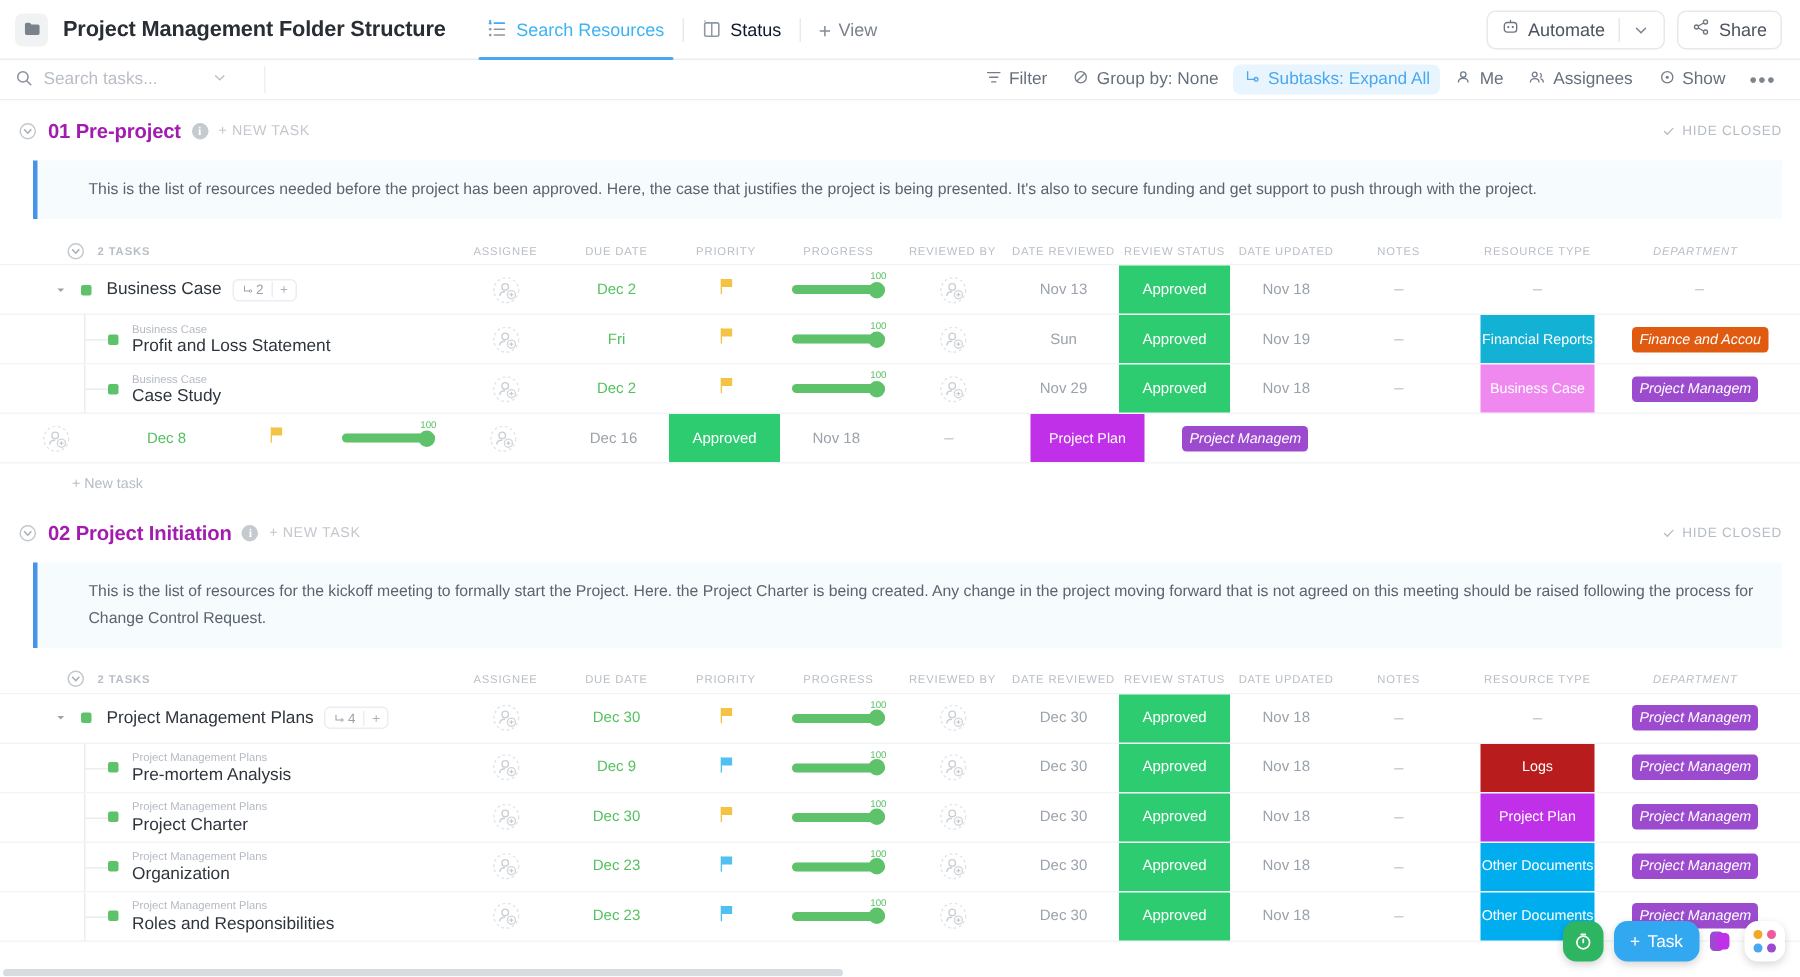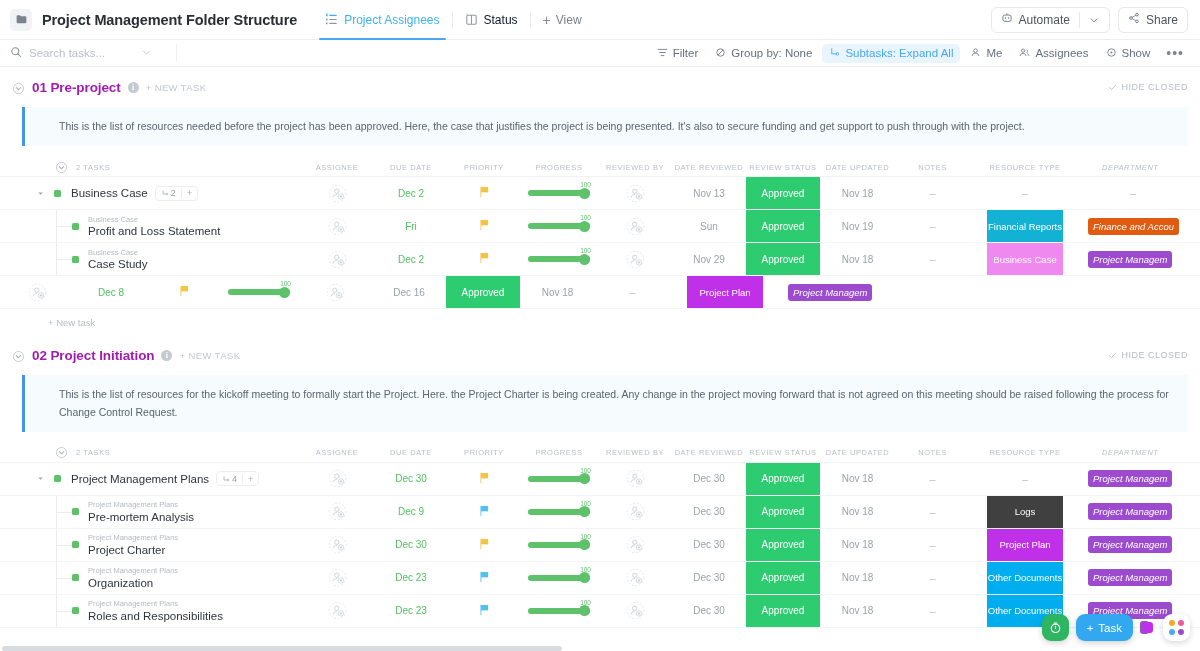--- a/index.html
+++ b/index.html
@@ -127,21 +127,21 @@
   .c-prio  { width: 72px; flex: 0 0 72px; display: flex; align-items: center; justify-content: center; }
   .c-prog  { width: 78px; flex: 0 0 78px; display: flex; align-items: center; justify-content: center; }
   .c-revby { width: 74px; flex: 0 0 74px; display: flex; align-items: center; justify-content: center; }
   .c-revdt { width: 74px; flex: 0 0 74px; display: flex; align-items: center; justify-content: center; }
   .c-revst { width: 74px; flex: 0 0 74px; display: flex; align-items: stretch; justify-content: center; }
   .c-updt  { width: 75px; flex: 0 0 75px; display: flex; align-items: center; justify-content: center; }
   .c-notes { width: 75px; flex: 0 0 75px; display: flex; align-items: center; justify-content: center; }
   .c-rtype { width: 110px; flex: 0 0 110px; display: flex; align-items: stretch; justify-content: center; }
   .c-dept  { width: 120px; flex: 0 0 120px; display: flex; align-items: center; justify-content: flex-start; padding-left: 8px; font-style: italic; }
 
-  .thead .c-name { padding-left: 35px; }
+  .thead .c-name { padding-left: 24px; font-weight: bold; }
   .thead .c-dept { padding-left: 22px; }
 
   .head-tasks { display: flex; align-items: center; gap: 8px; padding-left: 20px; }
   .head-tasks .lbl { font-size: 7.5px; color: #b8bec6; letter-spacing: 0.6px; }
 
   
   .expander { width: 12px; display:flex; align-items:center; justify-content:center; flex:0 0 12px; }
   .sq { width: 7px; height: 7px; border-radius: 1.5px; background: #5ec26a; flex: 0 0 auto; }
   .tname { font-size: 11.5px; color: #2f353e; white-space: nowrap; }
   .subchip {
@@ -234,21 +234,21 @@
           <svg viewBox="0 0 16 16">
             <circle cx="2.2" cy="3" r="1.1" fill="#49a8f0"></circle>
             <rect x="1.4" y="0.4" width="1.6" height="1.6" rx="0.4" fill="#49a8f0"></rect>
             <circle cx="2.2" cy="8" r="1.1" fill="#8f97a1"></circle>
             <circle cx="2.2" cy="12.8" r="1.1" fill="#8f97a1"></circle>
             <rect x="5" y="2.3" width="9.5" height="1.3" rx="0.6" fill="#49a8f0"></rect>
             <rect x="5" y="7.3" width="9.5" height="1.3" rx="0.6" fill="#8f97a1"></rect>
             <rect x="5" y="12.1" width="9.5" height="1.3" rx="0.6" fill="#8f97a1"></rect>
           </svg>
         </span>
-        <span>Project Assignees</span>
+        <span>Search Resources</span>
       </div>
       <div class="tab-sep"></div>
       <div class="tab">
         <span class="ticon">
           <svg viewBox="0 0 16 16">
             <rect x="2.2" y="2.8" width="11.6" height="11" rx="1.4" fill="none" stroke="#8f97a1" stroke-width="1.3"></rect>
             <rect x="7.4" y="2.8" width="1.2" height="11" fill="#8f97a1"></rect>
             <rect x="1.6" y="0.6" width="1.5" height="1.5" rx="0.4" fill="#b8bec6"></rect>
           </svg>
         </span>
@@ -840,21 +840,21 @@
               <div class="c-revst">
                 <div class="stat-cell" style="background:#2ecc71">Approved</div>
               </div>
               <div class="c-updt">
                 <span class="cdate grey">Nov 18</span>
               </div>
               <div class="c-notes">
                 <span class="dash">–</span>
               </div>
               <div class="c-rtype">
-                <div class="type-cell" style="background:#404040">Logs</div>
+                <div class="type-cell" style="background:#b91c1c">Logs</div>
               </div>
               <div class="c-dept">
                 <span class="dept-chip" style="background:#9c4bcf">Project Managem</span>
               </div>
             </div>
             <div class="trow sub">
               <div class="c-name">
                 <div class="tree-line"></div>
                 <div class="tree-elbow"></div>
                 <div style="width:72px"></div>

